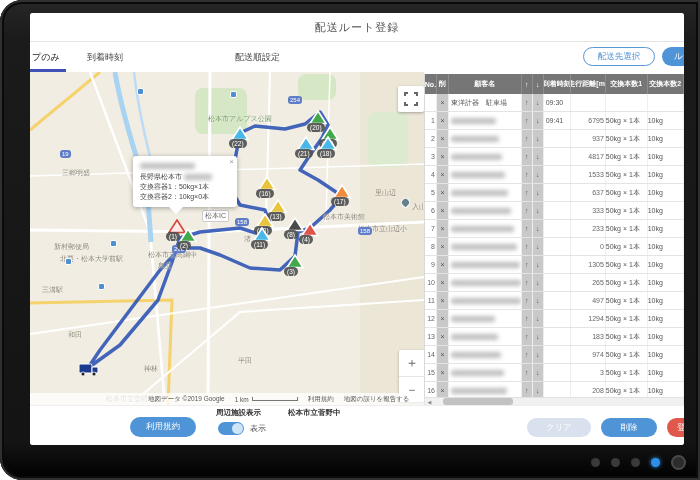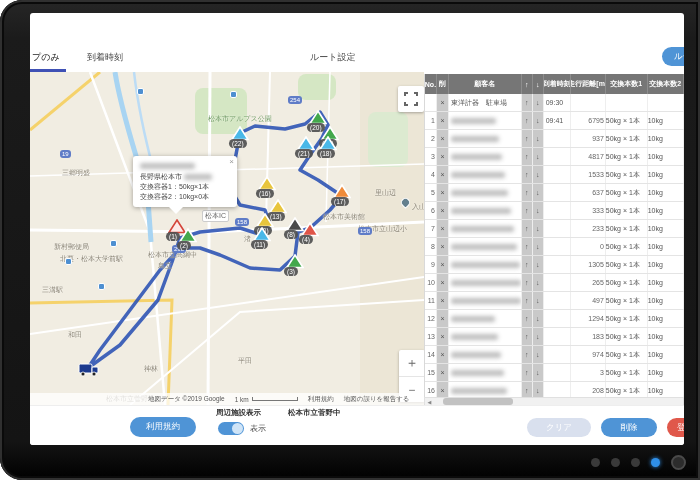--- a/index.html
+++ b/index.html
@@ -83,25 +83,27 @@
   <div class="indicators">
     <div class="dot"></div>
     <div class="dot"></div>
     <div class="dot"></div>
     <div class="dot blue"></div>
     <div class="power-ring"></div>
   </div>
 
   <div class="screen">
 
+    <div class="titlebar">配送ルート登録</div>
 
     <div class="tabbar">
       <div class="tab active" style="left:2px">プのみ</div>
       <div class="tab" style="left:57px">到着時刻</div>
-      <div class="tab" style="left:280px">ルート設定</div>
+      <div class="tab" style="left:205px">配送順設定</div>
+      <div class="pill btn-outline" style="left:553px; top:5px; width:72px; height:19px;">配送先選択</div>
       <div class="pill btn-blue" style="left:632px; top:5px; width:60px; height:19px; justify-content:flex-start; padding-left:12px;">ルート</div>
     </div>
 
     <div class="map">
       <div class="terrain"></div>
       <div class="park" style="left:165px; top:16px; width:52px; height:46px;"></div>
       <div class="park" style="left:268px; top:2px; width:38px; height:26px;"></div>
       <div class="park" style="left:338px; top:40px; width:40px; height:55px; background:#dcead0;"></div>
       <div class="lake" style="left:368px; top:26px; width:24px; height:13px;"></div>
 

